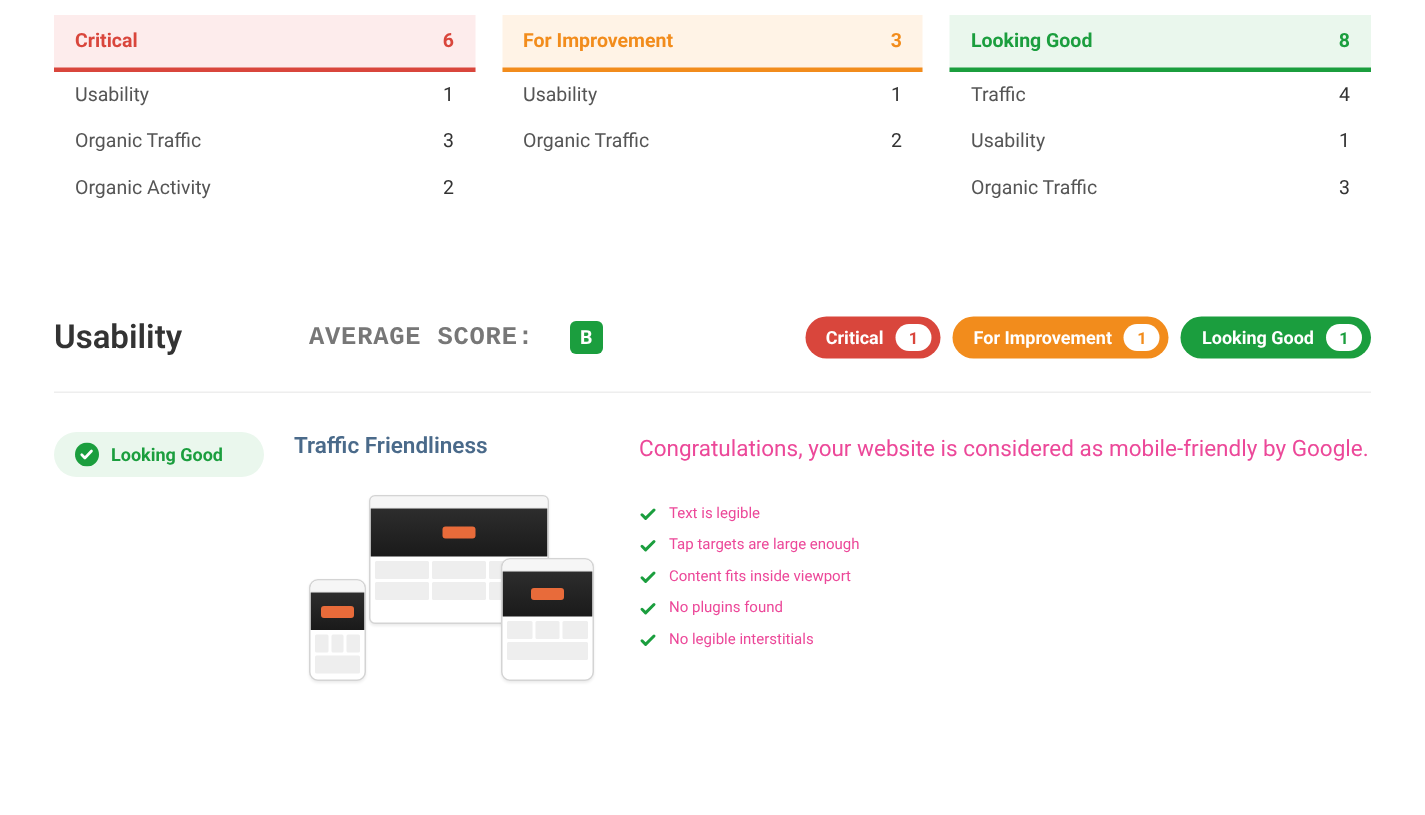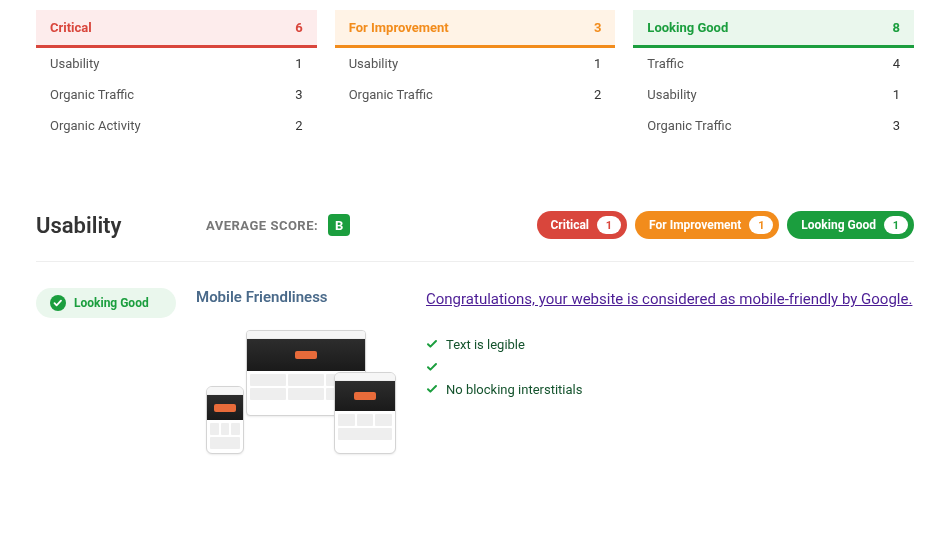--- a/index.html
+++ b/index.html
@@ -41,25 +41,26 @@
     display: flex;
     align-items: center;
   }
   .section-title {
     font-size: 22px;
     font-weight: 600;
     color: #333;
     width: 170px;
   }
   .avg-label {
-    font-size: 13px;
+    font-size: 17px;
     font-weight: 700;
     letter-spacing: 0.5px;
     color: #777;
-    margin-right: 10px;
+    margin-right: 24px;
+    font-family: Liberation Mono, monospace;
   }
   .score-badge {
     display: inline-flex;
     align-items: center;
     justify-content: center;
     background: #1b9e3e;
     color: #fff;
     font-weight: 700;
     font-size: 13px;
     width: 22px;
@@ -129,33 +130,32 @@
   .audit-mid { width: 210px; }
   .audit-title {
     color: #4a6a8a;
     font-weight: 600;
     font-size: 15px;
     margin-bottom: 24px;
   }
   
   .audit-right { flex: 1; }
   .audit-msg {
-    color: #4c1d95;
+    color: #ec4899;
     font-size: 15px;
     line-height: 1.5;
     margin-bottom: 26px;
-    text-decoration: underline;
   }
   .checks { list-style: none; }
   .checks li {
     display: flex;
     align-items: center;
     gap: 8px;
-    color: #14532d;
-    font-size: 13px;
+    color: #ec4899;
+    font-size: 10px;
     margin-bottom: 9px;
   }
   .checks li svg { flex-shrink: 0; }
   
   
   .mockup {
     position: relative;
     width: 200px;
     height: 130px;
     margin-top: 4px;
@@ -257,21 +257,21 @@
     <span class="status-badge">
       <svg width="16" height="16" viewBox="0 0 16 16">
           <circle cx="8" cy="8" r="8" fill="#1b9e3e"></circle>
           <path d="M4.5 8.2l2.1 2.1 4.4-4.6" stroke="#fff" stroke-width="1.8" fill="none" stroke-linecap="round" stroke-linejoin="round"></path>
         </svg>
       <span>Looking Good</span>
     </span>
   </div>
 
   <div class="audit-mid">
-    <div class="audit-title">Mobile Friendliness</div>
+    <div class="audit-title">Traffic Friendliness</div>
     <div class="mockup">
       <div class="device monitor">
         <div class="bar"></div>
           <div class="hero"></div>
           <div class="grid">
             <span></span>
             <span></span>
             <span></span>
             <span></span>
             <span></span>
@@ -307,22 +307,35 @@
       <li>
         <svg width="12" height="12" viewBox="0 0 12 12">
             <path d="M2 6.2l2.4 2.4L10 3" stroke="#1b9e3e" stroke-width="2" fill="none" stroke-linecap="round" stroke-linejoin="round"></path>
           </svg>
         <span>Text is legible</span>
       </li>
       <li>
         <svg width="12" height="12" viewBox="0 0 12 12">
             <path d="M2 6.2l2.4 2.4L10 3" stroke="#1b9e3e" stroke-width="2" fill="none" stroke-linecap="round" stroke-linejoin="round"></path>
           </svg>
-      </li>
-      <li>
-        <svg width="12" height="12" viewBox="0 0 12 12">
-            <path d="M2 6.2l2.4 2.4L10 3" stroke="#1b9e3e" stroke-width="2" fill="none" stroke-linecap="round" stroke-linejoin="round"></path>
-          </svg>
-        <span>No blocking interstitials</span>
+        <span>Tap targets are large enough</span>
+      </li>
+      <li>
+        <svg width="12" height="12" viewBox="0 0 12 12">
+            <path d="M2 6.2l2.4 2.4L10 3" stroke="#1b9e3e" stroke-width="2" fill="none" stroke-linecap="round" stroke-linejoin="round"></path>
+          </svg>
+        <span>Content fits inside viewport</span>
+      </li>
+      <li>
+        <svg width="12" height="12" viewBox="0 0 12 12">
+            <path d="M2 6.2l2.4 2.4L10 3" stroke="#1b9e3e" stroke-width="2" fill="none" stroke-linecap="round" stroke-linejoin="round"></path>
+          </svg>
+        <span>No plugins found</span>
+      </li>
+      <li>
+        <svg width="12" height="12" viewBox="0 0 12 12">
+            <path d="M2 6.2l2.4 2.4L10 3" stroke="#1b9e3e" stroke-width="2" fill="none" stroke-linecap="round" stroke-linejoin="round"></path>
+          </svg>
+        <span>No legible interstitials</span>
       </li>
     </ul>
   </div>
 </div>
 
 </body></html>

